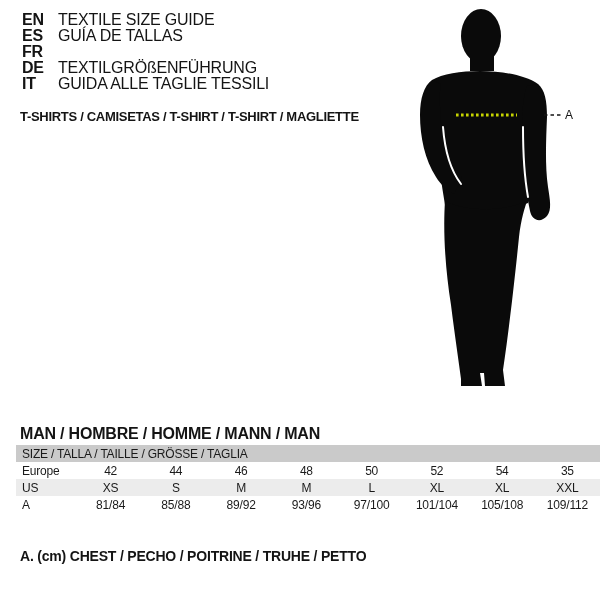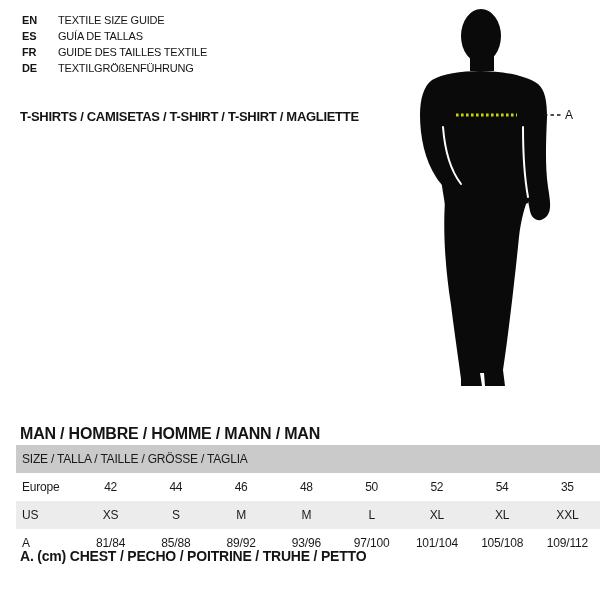--- a/index.html
+++ b/index.html
@@ -11,40 +11,40 @@
   body{
     width:600px;height:600px;background:#ffffff;
     font-family:"Liberation Sans", sans-serif;
     color:var(--ink);
     position:relative;overflow:hidden;
   }
   .stage{position:absolute;inset:0;width:600px;height:600px;}
 
   
   .lang-list{position:absolute;left:22px;top:12px;}
-  .lang-row{display:flex;line-height:16px;font-size:11px;letter-spacing:-0.2px;font-weight:400;}
+  .lang-row{display:flex;line-height:16px;font-size:16px;letter-spacing:-0.2px;font-weight:400;}
   .lang-code{width:36px;font-weight:700;}
   .lang-label{white-space:nowrap;}
 
   
   .categories{position:absolute;left:20px;top:106px;}
   .category-line{font-size:13px;font-weight:700;line-height:21px;letter-spacing:-0.3px;white-space:nowrap;}
 
   
   .figure{position:absolute;left:375px;top:5px;width:205px;height:392px;}
   .figure svg{display:block;}
   .measure-a-text{font-family:"Liberation Sans",sans-serif;font-size:12px;fill:#141414;}
 
   
   .section-title{position:absolute;left:20px;top:425px;font-size:16px;font-weight:700;letter-spacing:-0.2px;}
 
   
   .table-wrap{position:absolute;left:16px;top:445px;width:584px;}
   table{width:100%;border-collapse:collapse;table-layout:fixed;}
-  td{font-size:12px;height:28px;padding:0;text-align:center;vertical-align:middle;letter-spacing:-0.2px;color:#1a1a1a;margin-left:40px;}
+  td{font-size:12px;height:17px;padding:0;text-align:center;vertical-align:middle;letter-spacing:-0.2px;color:#1a1a1a;margin-left:40px;}
   td.table-title{background:var(--header-bg);text-align:left;padding-left:6px;}
   td.row-label{text-align:left;padding-left:6px;}
   col.label-col{width:62px;}
   tr.shaded td{background:var(--shaded-bg);}
 
   
   .footnote{position:absolute;left:20px;top:548px;font-size:14px;font-weight:700;letter-spacing:-0.2px;}
 </style>
 </head>
 <body>
@@ -55,25 +55,28 @@
       <div class="lang-row">
         <span class="lang-code">EN</span>
         <span class="lang-label">TEXTILE SIZE GUIDE</span>
       </div>
       <div class="lang-row">
         <span class="lang-code">ES</span>
         <span class="lang-label">GUÍA DE TALLAS</span>
       </div>
       <div class="lang-row">
         <span class="lang-code">FR</span>
-        <span class="lang-label">GUIDE DES TAILLES TEXTILE</span>
       </div>
       <div class="lang-row">
         <span class="lang-code">DE</span>
         <span class="lang-label">TEXTILGRÖßENFÜHRUNG</span>
+      </div>
+      <div class="lang-row">
+        <span class="lang-code">IT</span>
+        <span class="lang-label">GUIDA ALLE TAGLIE TESSILI</span>
       </div>
     </div>
 
   <div class="categories">
       <div class="category-line">T-SHIRTS / CAMISETAS / T-SHIRT / T-SHIRT / MAGLIETTE</div>
     </div>
 
   <div class="figure">
     <svg width="205" height="392" viewBox="0 0 205 392" xmlns="http://www.w3.org/2000/svg">
       <g fill="#0a0a0a" stroke="none">

